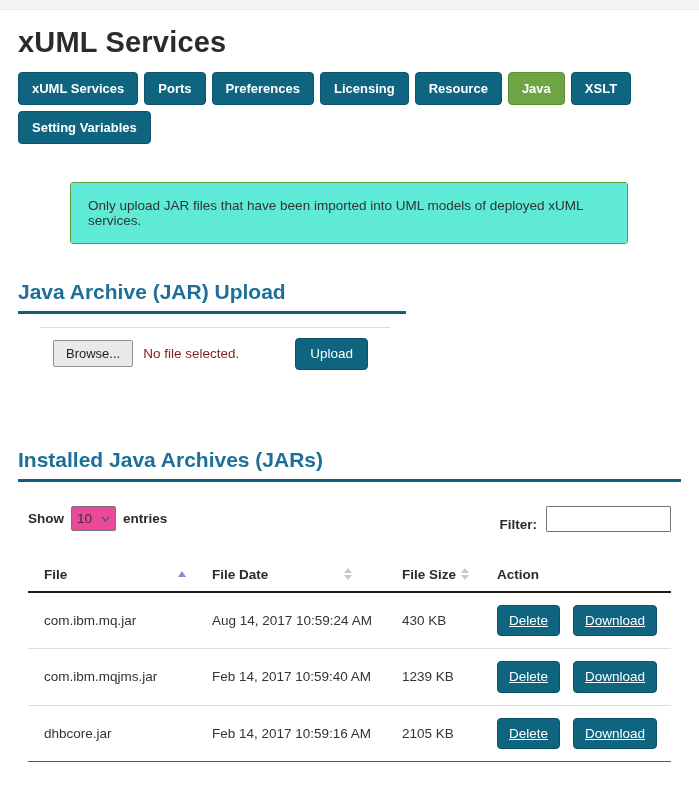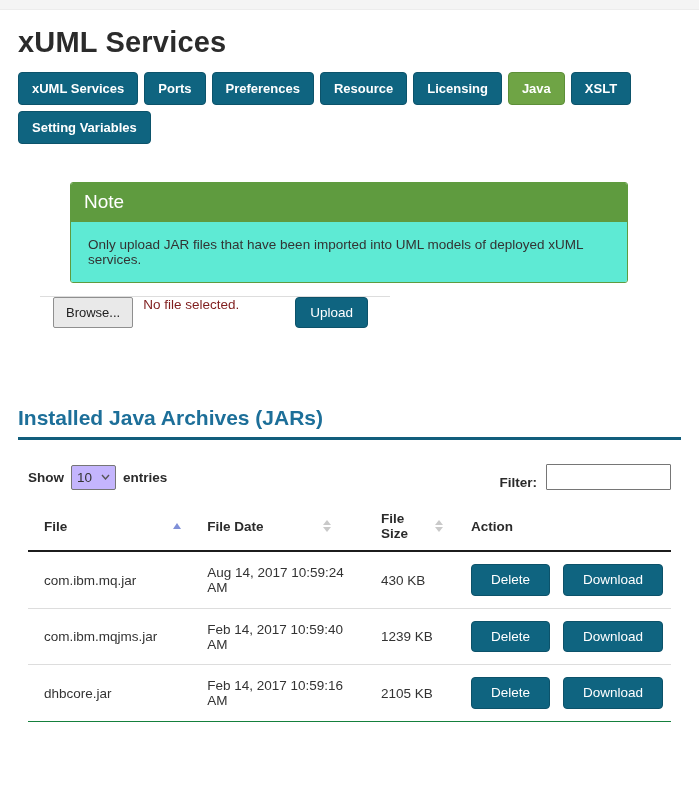--- a/index.html
+++ b/index.html
@@ -29,58 +29,58 @@
 
   .section-heading {
     color:#1d6f99; font-size:21px; font-weight:600;
     margin:36px 0 0; padding-bottom:7px; border-bottom:3px solid #125e7c;
   }
   .section-heading.partial { width:388px; }
   .section-heading.second { margin-top:78px; }
 
   .upload-area { margin-left:22px; width:350px; }
   .upload-hr { border:none; border-top:1px solid #ddd; margin:13px 0 0; }
-  .upload-row { display:flex; margin-top:0;padding-left:13px; }
+  .upload-row { display:flex; align-items:center; margin-top:10px;padding-left:13px; }
   .browse-btn {
     background:#e9e9e9; border:1px solid #8f8f8f; border-radius:2px;
     padding:5px 12px; font-size:13px; color:#222; cursor:pointer;
     font-family:"Liberation Sans", sans-serif;
   }
   .file-status { margin-left:10px; font-size:13.5px; color:#7f1d1d; }
 
   .btn-teal {
     background:#0f6480; color:#ffffff; border:1px solid #0c526a; border-radius:4px;
     font-size:13.5px; padding:8px 14px; cursor:pointer; line-height:1;
     font-family:"Liberation Sans", sans-serif;
   }
   .upload-btn { margin-left:auto; margin-right:22px; }
 
   .table-wrap { padding:0 10px; }
   .controls { display:flex; align-items:center; margin-top:24px; font-size:13.5px; }
   .bold-label { font-weight:700; color:#2b2b2b; }
   .page-size {
     display:inline-flex; align-items:center; justify-content:space-between;
     width:45px; height:25px; border:1px solid #767676; border-radius:2px;
-    padding:0 5px; margin:0 7px; background:#c4b5fd; cursor:pointer; font-size:13.5px;
+    padding:0 5px; margin:0 7px; background:#ec4899; cursor:pointer; font-size:13.5px;
   }
   .filter-group { margin-left:auto; display:flex; align-items:flex-end; gap:9px; }
   .filter-input {
     width:125px; height:26px; border:1px solid #767676; border-radius:1px;
     padding:2px 6px; font-size:13.5px; font-family:"Liberation Sans", sans-serif;
   }
 
   table.jar-table { width:100%; border-collapse:collapse; margin-top:13px; }
   .jar-table th {
     text-align:left; font-size:13.5px; color:#2b2b2b;
     padding:8px 8px 9px 16px; border-bottom:2px solid #1c1c1c; cursor:pointer;
   }
   .jar-table th.col-file { width:168px; }
   .jar-table th.col-date { width:190px; }
   .jar-table th.col-size { width:95px; }
-  .th-inner { display:flex; align-items:center; font-weight:700; }
+  .th-inner { display:flex; align-items:center; font-weight:700;margin-top:14px; }
   .th-spacer { flex:1; }
   .sort-asc {
     width:0; height:0; margin-right:2px;
     border-left:4px solid transparent; border-right:4px solid transparent;
     border-bottom:6px solid #8090d8;
   }
   .sort-pair { display:flex; flex-direction:column; gap:2px; margin-right:26px; }
   .sort-pair .up {
     width:0; height:0;
     border-left:4px solid transparent; border-right:4px solid transparent;
@@ -90,48 +90,48 @@
     width:0; height:0;
     border-left:4px solid transparent; border-right:4px solid transparent;
     border-top:5px solid #c9c9c9;
   }
   .jar-table td {
     font-size:13.5px; color:#333; padding:12px 8px 12px 16px;
     border-bottom:1px solid #ddd; vertical-align:middle; height:55px;
   }
   .jar-table tr:last-child td { border-bottom:1px solid #15803d; }
   .action-cell { display:flex; align-items:center; gap:13px; }
-  .btn-row { padding:8px 19px; }
+  .btn-row { padding:8px 11px;text-decoration:underline; }
   .chevron-svg { display:block; }
 </style>
 </head>
 <body>
 
 <div class="top-strip"></div>
 
 <div class="page">
 
   <div class="page-title">xUML Services</div>
 
   <div class="tabs">
     <button class="tab">xUML Services</button>
     <button class="tab">Ports</button>
     <button class="tab">Preferences</button>
+    <button class="tab">Licensing</button>
     <button class="tab">Resource</button>
-    <button class="tab">Licensing</button>
     <button class="tab active">Java</button>
     <button class="tab">XSLT</button>
     <button class="tab">Setting Variables</button>
   </div>
 
   <div class="note">
-    <div class="note-header">Note</div>
     <div class="note-body">Only upload JAR files that have been imported into UML models of deployed xUML services.</div>
   </div>
 
+  <div class="section-heading partial">Java Archive (JAR) Upload</div>
 
   <div class="upload-area">
     <hr class="upload-hr">
     <div class="upload-row">
       <button class="browse-btn">Browse...</button>
       <span class="file-status">No file selected.</span>
       <button class="btn-teal upload-btn">Upload</button>
     </div>
   </div>
 

